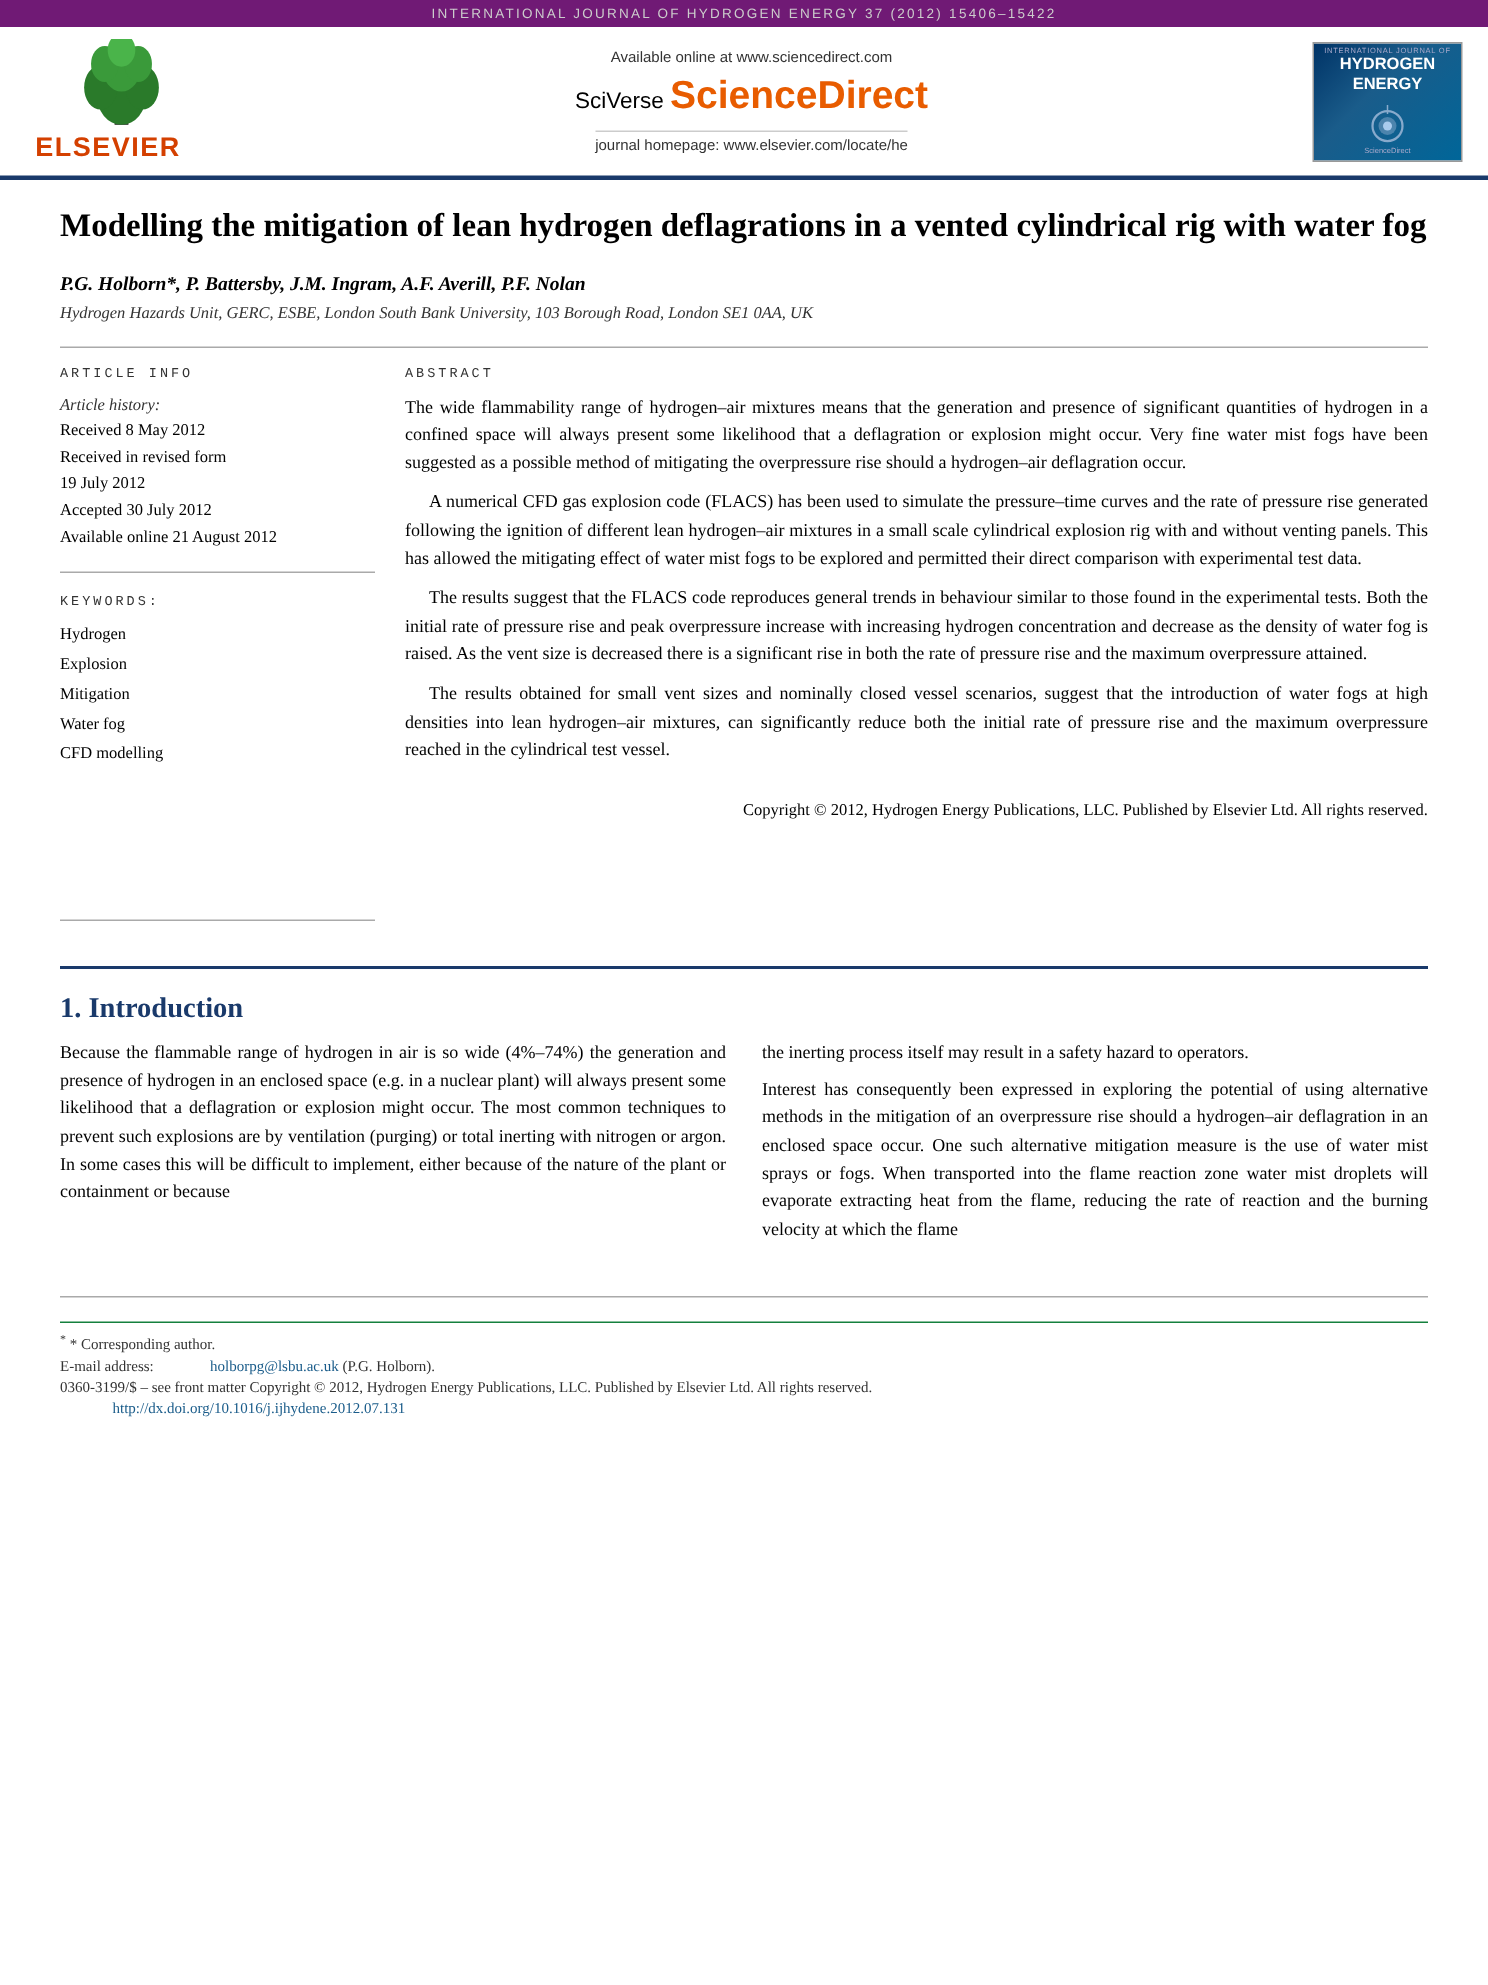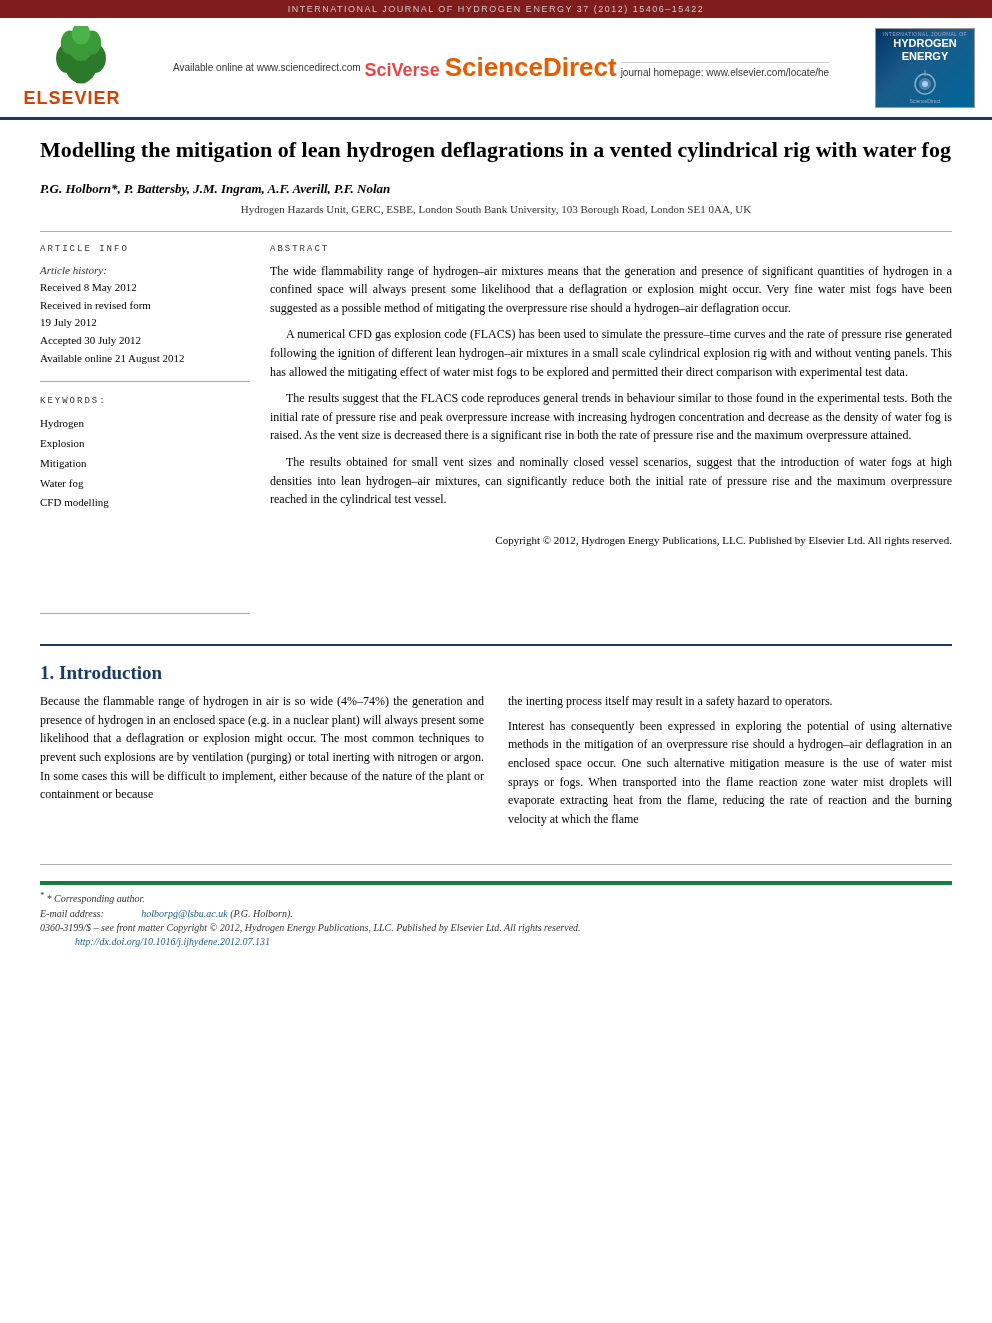--- a/index.html
+++ b/index.html
@@ -7,21 +7,21 @@
       background: #fff;
       font-family: 'Times New Roman', Times, serif;
       font-size: 13px;
       color: #000;
       width: 992px;
       min-height: 1323px;
     }
 
     
     .top-banner {
-      background: #7f1d1d;
+      background: #701a75;
       color: #ccc;
       text-align: center;
       font-size: 9px;
       letter-spacing: 1.5px;
       padding: 4px 0;
       font-family: Arial, sans-serif;
       text-transform: uppercase;
     }
 
     
@@ -57,21 +57,21 @@
       font-weight: bold;
       color: #d44000;
       font-family: Arial, sans-serif;
       letter-spacing: 1px;
       margin-top: 2px;
     }
 
     .header-center {
       flex: 1;
       display: flex;
-      flex-direction: row;
+      flex-direction: column;
       align-items: center;
       justify-content: center;
       gap: 4px;
     }
 
     .available-online {
       font-size: 10px;
       font-family: Arial, sans-serif;
       color: #333;
     }
@@ -153,23 +153,23 @@
       margin-bottom: 6px;
     }
 
     .author-name {
       font-style: italic;
       font-weight: bold;
     }
 
     .affiliation {
       font-size: 11px;
+      font-style: italic;
       color: #333;
       margin-bottom: 16px;
-      text-align: center;
     }
 
     
     .divider {
       border: none;
       border-top: 1px solid #aaa;
       margin: 10px 0;
     }
 
     
@@ -298,23 +298,22 @@
     }
 
     .footnote-mark {
       font-size: 8px;
       vertical-align: super;
     }
 
     .footnote-section {
       margin-top: 8px;
       font-size: 10px;
-      border-top: 4px solid #15803d;
+      border-top: 1px solid #15803d;
       padding-top: 6px;
-      font-style: italic;
     }
   </style>
 </head>
 <body>
 
 <div class="top-banner">
   <span>International Journal of Hydrogen Energy 37 (2012) 15406–15422</span>
 </div>
 
 <div class="header">
@@ -335,21 +334,21 @@
       </svg>
       <div class="elsevier-text">ELSEVIER</div>
     </div>
   </div>
 
   <div class="header-center">
     <div class="available-online">
       <span>Available online at www.sciencedirect.com</span>
     </div>
     <div class="sciverse-logo">
-      <span style="color:#ef4444; font-size:18px; font-weight:bold;">SciVerse </span><span>ScienceDirect</span>
+      <span style="color:#000000; font-size:15px; font-weight:normal;">SciVerse </span><span>ScienceDirect</span>
     </div>
     <div class="journal-homepage">
       <span>journal homepage: www.elsevier.com/locate/he</span>
     </div>
   </div>
 
   <div class="header-right">
     <div class="journal-cover">
       <div class="intl-text">INTERNATIONAL JOURNAL OF</div>
       <div class="journal-title-text">HYDROGEN<br>ENERGY</div>

